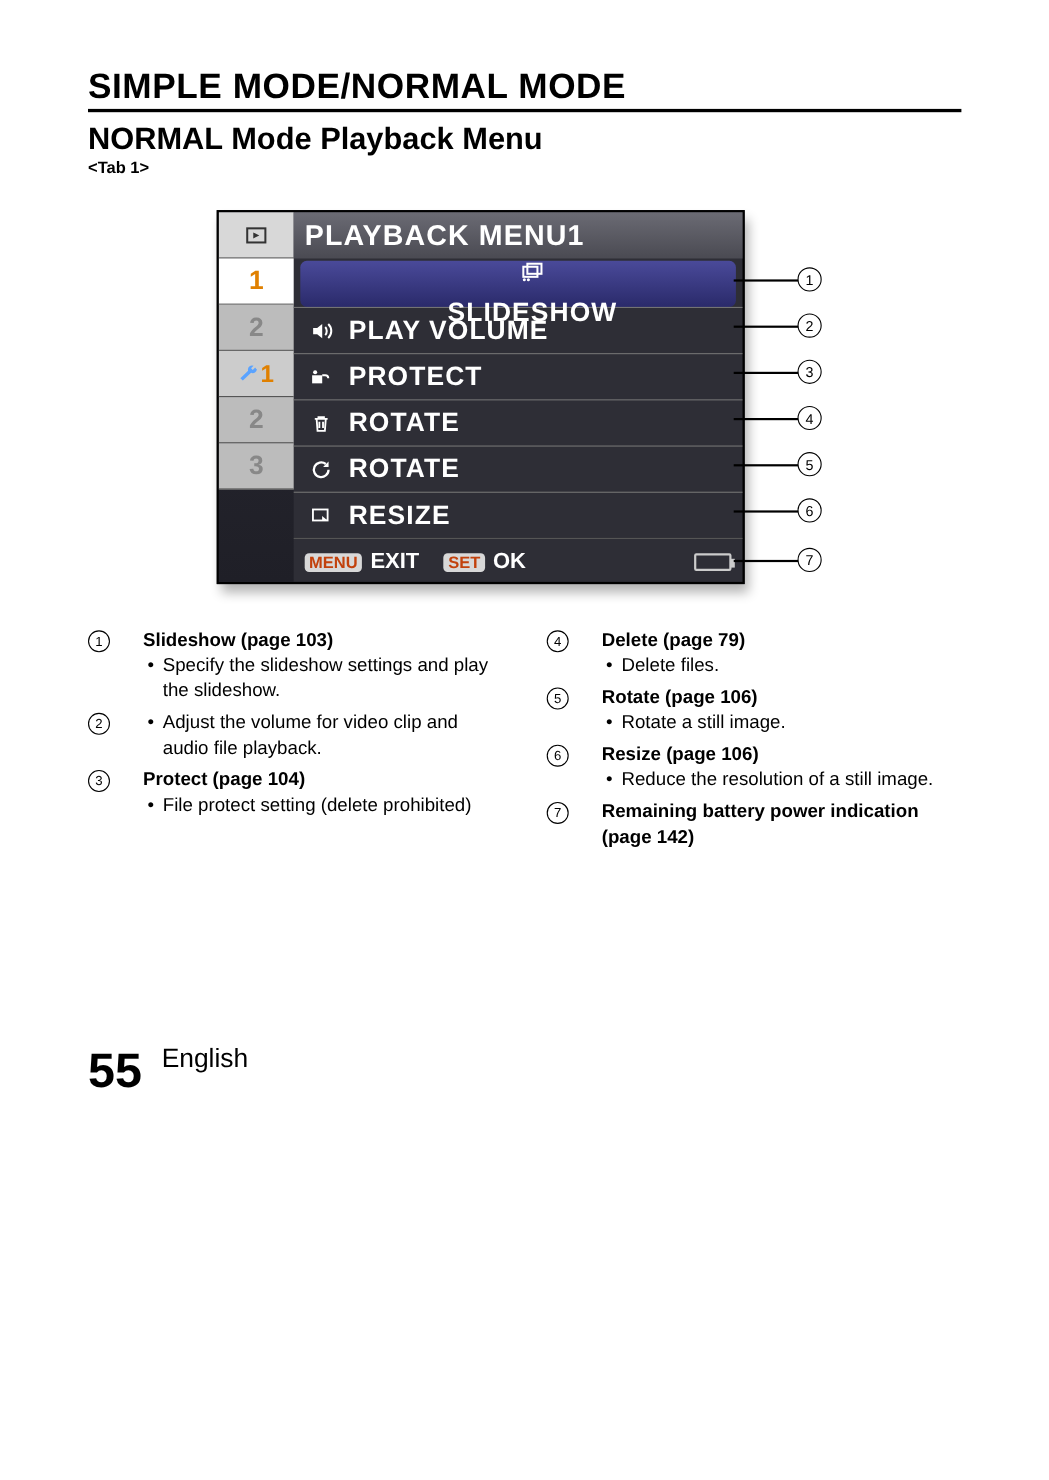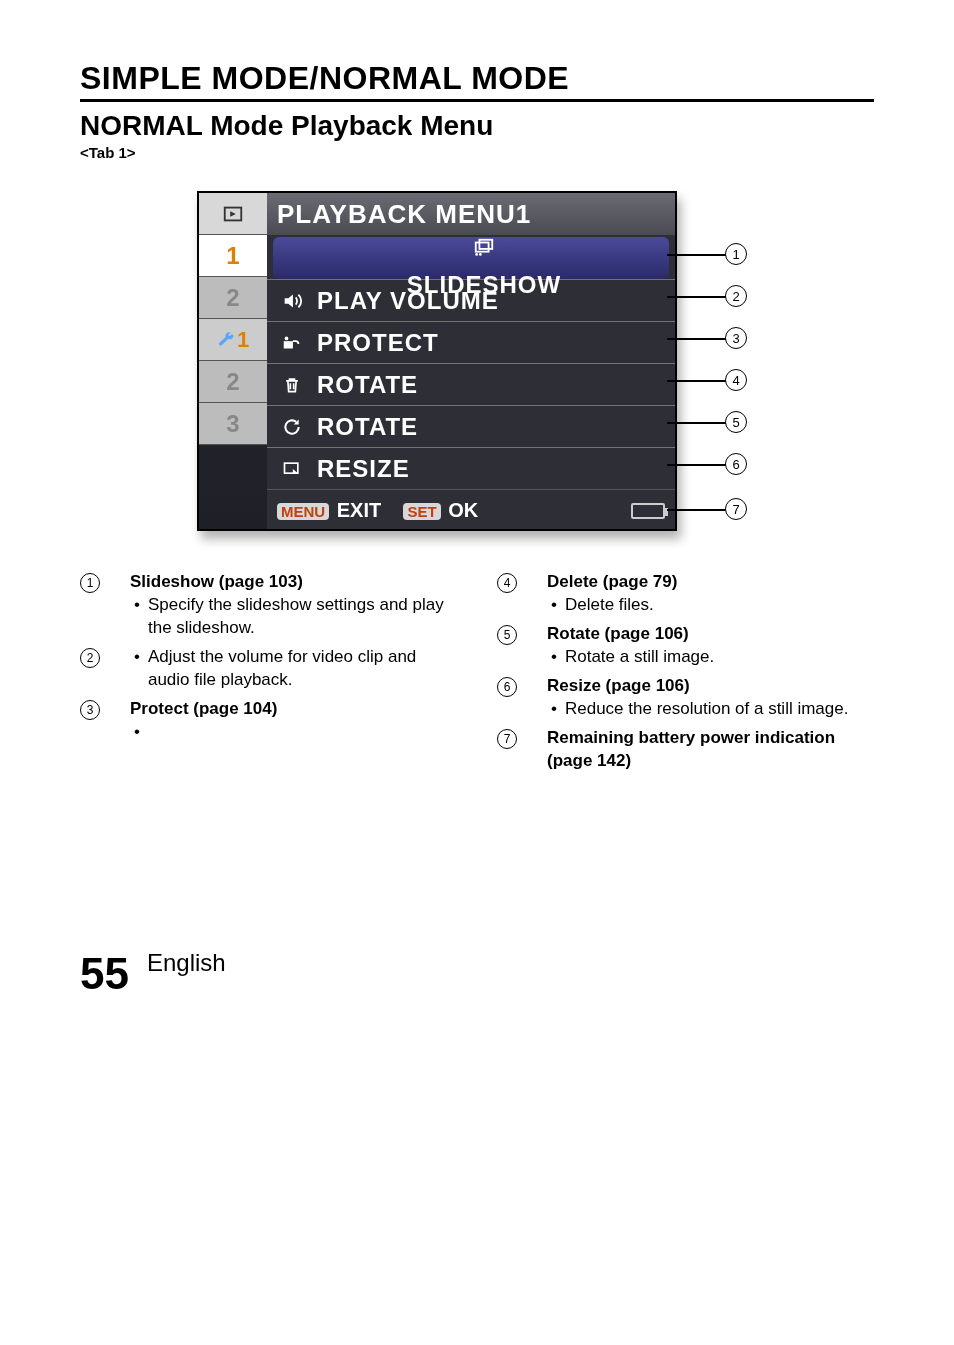--- a/index.html
+++ b/index.html
@@ -313,20 +313,21 @@
               <span>Adjust the volume for video clip and audio file playback.</span>
             </div>
         </div>
       </div>
       <div class="item">
         <span class="num">3</span>
         <div class="item-body">
           <div class="item-title">Protect (page 104)</div>
           <div class="bullet">
               <span class="dot">•</span>
+              <span>File protect setting (delete prohibited)</span>
             </div>
         </div>
       </div>
     </div>
 
     <div class="col">
       <div class="item">
         <span class="num">4</span>
         <div class="item-body">
           <div class="item-title">Delete (page 79)</div>

